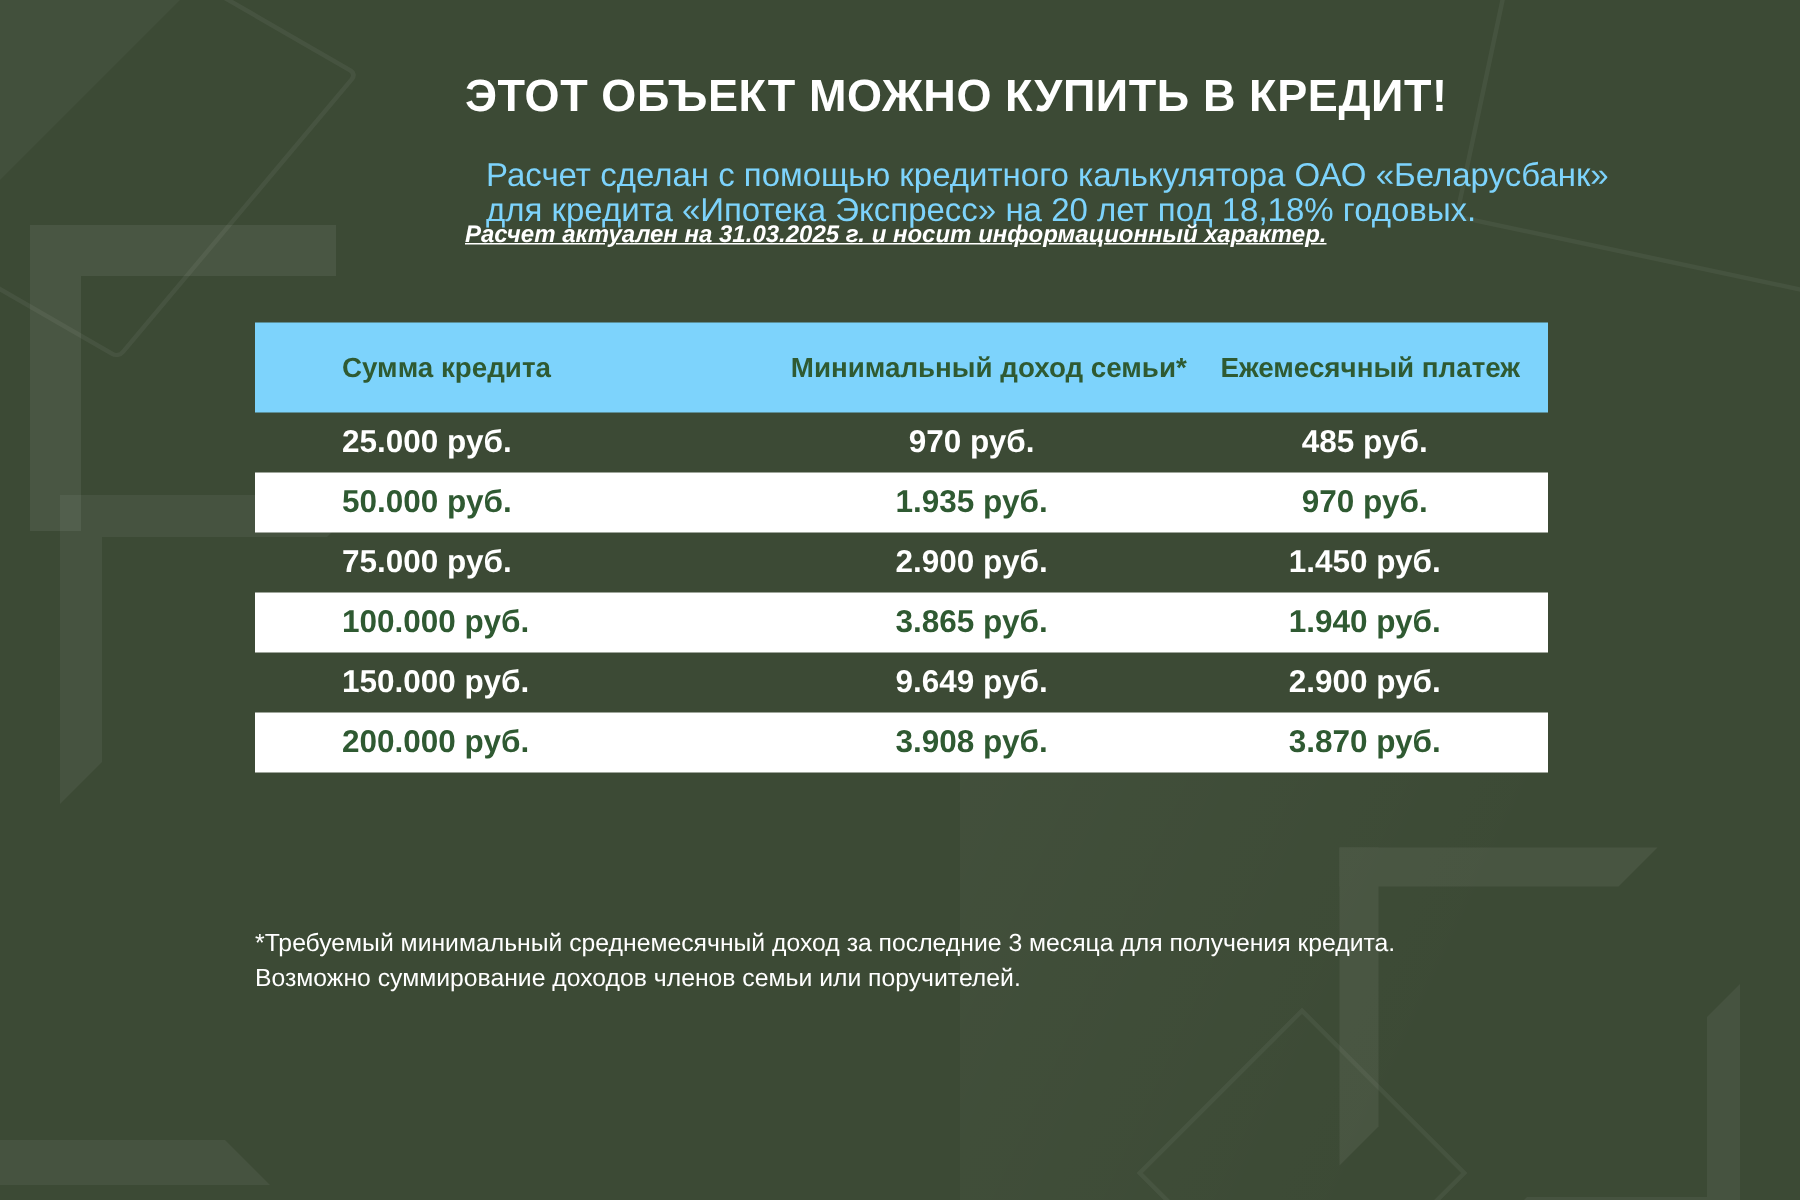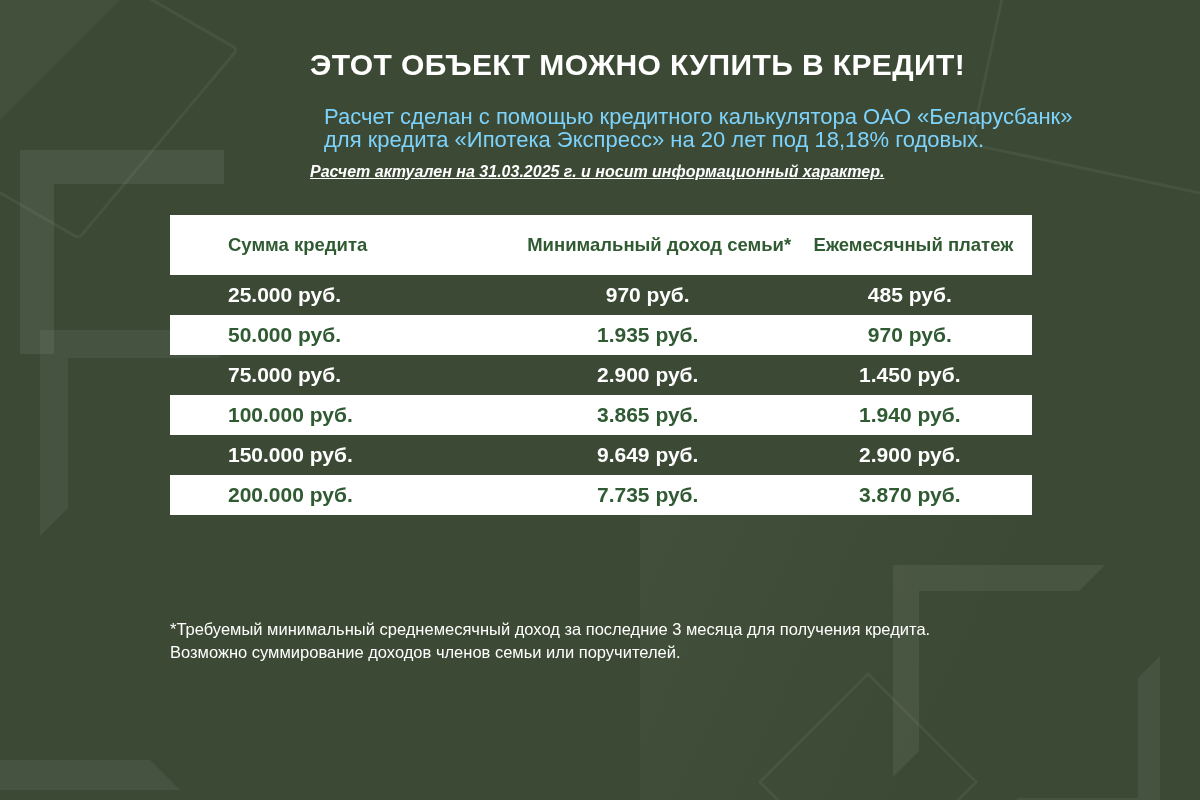--- a/index.html
+++ b/index.html
@@ -126,21 +126,21 @@
     top: 105px;
     font-size: 22px;
     line-height: 23px;
     color: #7dd3fc;
     max-width: 760px;
   }
 
   .note {
     position: absolute;
     left: 310px;
-    top: 163px;
+    top: 148px;
     font-size: 16px;
     font-style: italic;
     font-weight: bold;
     text-decoration: underline;
     color: #ffffff;
   }
 
   .table {
     position: absolute;
     left: 170px;
@@ -154,21 +154,21 @@
   }
   .row.white {
     background: #ffffff;
     color: #2f5a32;
   }
   .row.dark {
     background: transparent;
     color: #ffffff;
   }
   .row.header {
-    background: #ffffff;
+    background: #7dd3fc;
     color: #2f5a32;
     height: 60px;
     align-items: center;
   }
   .cell {
     font-size: 21px;
     font-weight: bold;
     text-align: center;
   }
   .c1 { width: 300px; padding-left: 6px; text-align: left; padding-left: 58px;}
@@ -250,21 +250,21 @@
     </div>
 
     <div class="row dark">
       <div class="cell c1">150.000 руб.</div>
       <div class="cell c2">9.649 руб.</div>
       <div class="cell c3">2.900 руб.</div>
     </div>
 
     <div class="row white">
       <div class="cell c1">200.000 руб.</div>
-      <div class="cell c2">7.735 руб.</div>
+      <div class="cell c2">3.908 руб.</div>
       <div class="cell c3">3.870 руб.</div>
     </div>
 
   </div>
 
   <div class="footnote">*Требуемый минимальный среднемесячный доход за последние 3 месяца для получения кредита. Возможно суммирование доходов членов семьи или поручителей.</div>
 
 </div>
 
 </body></html>

